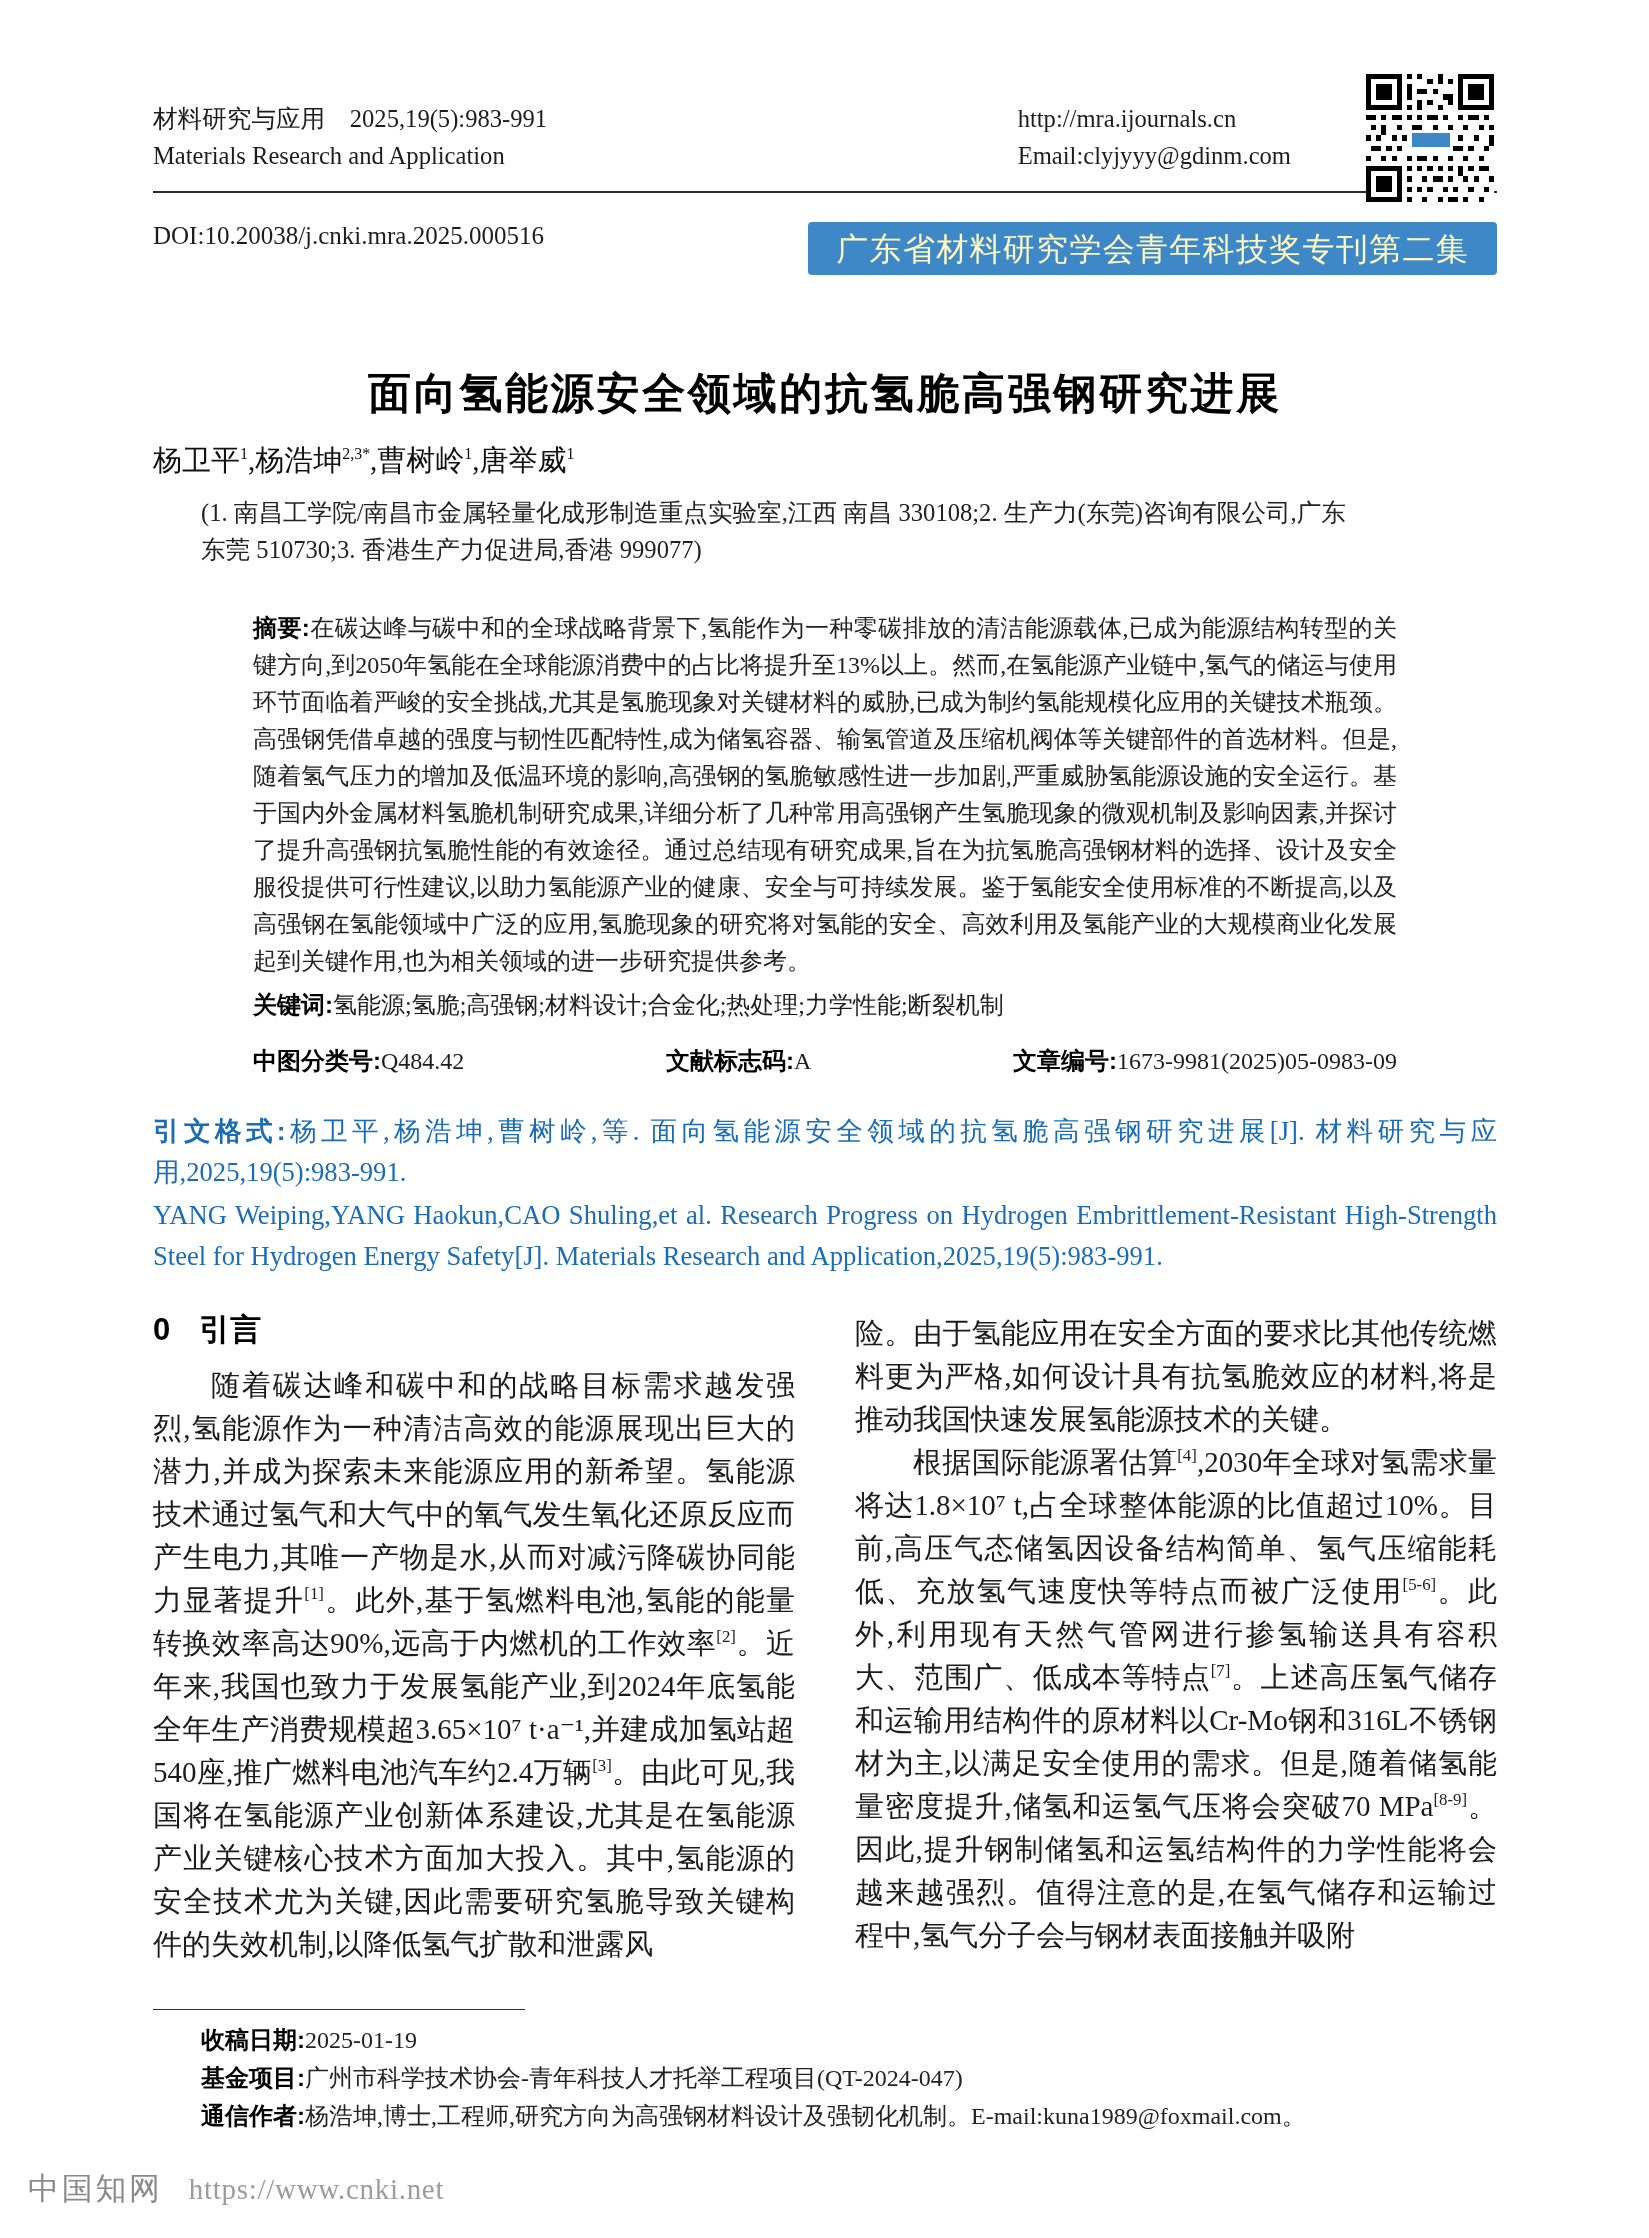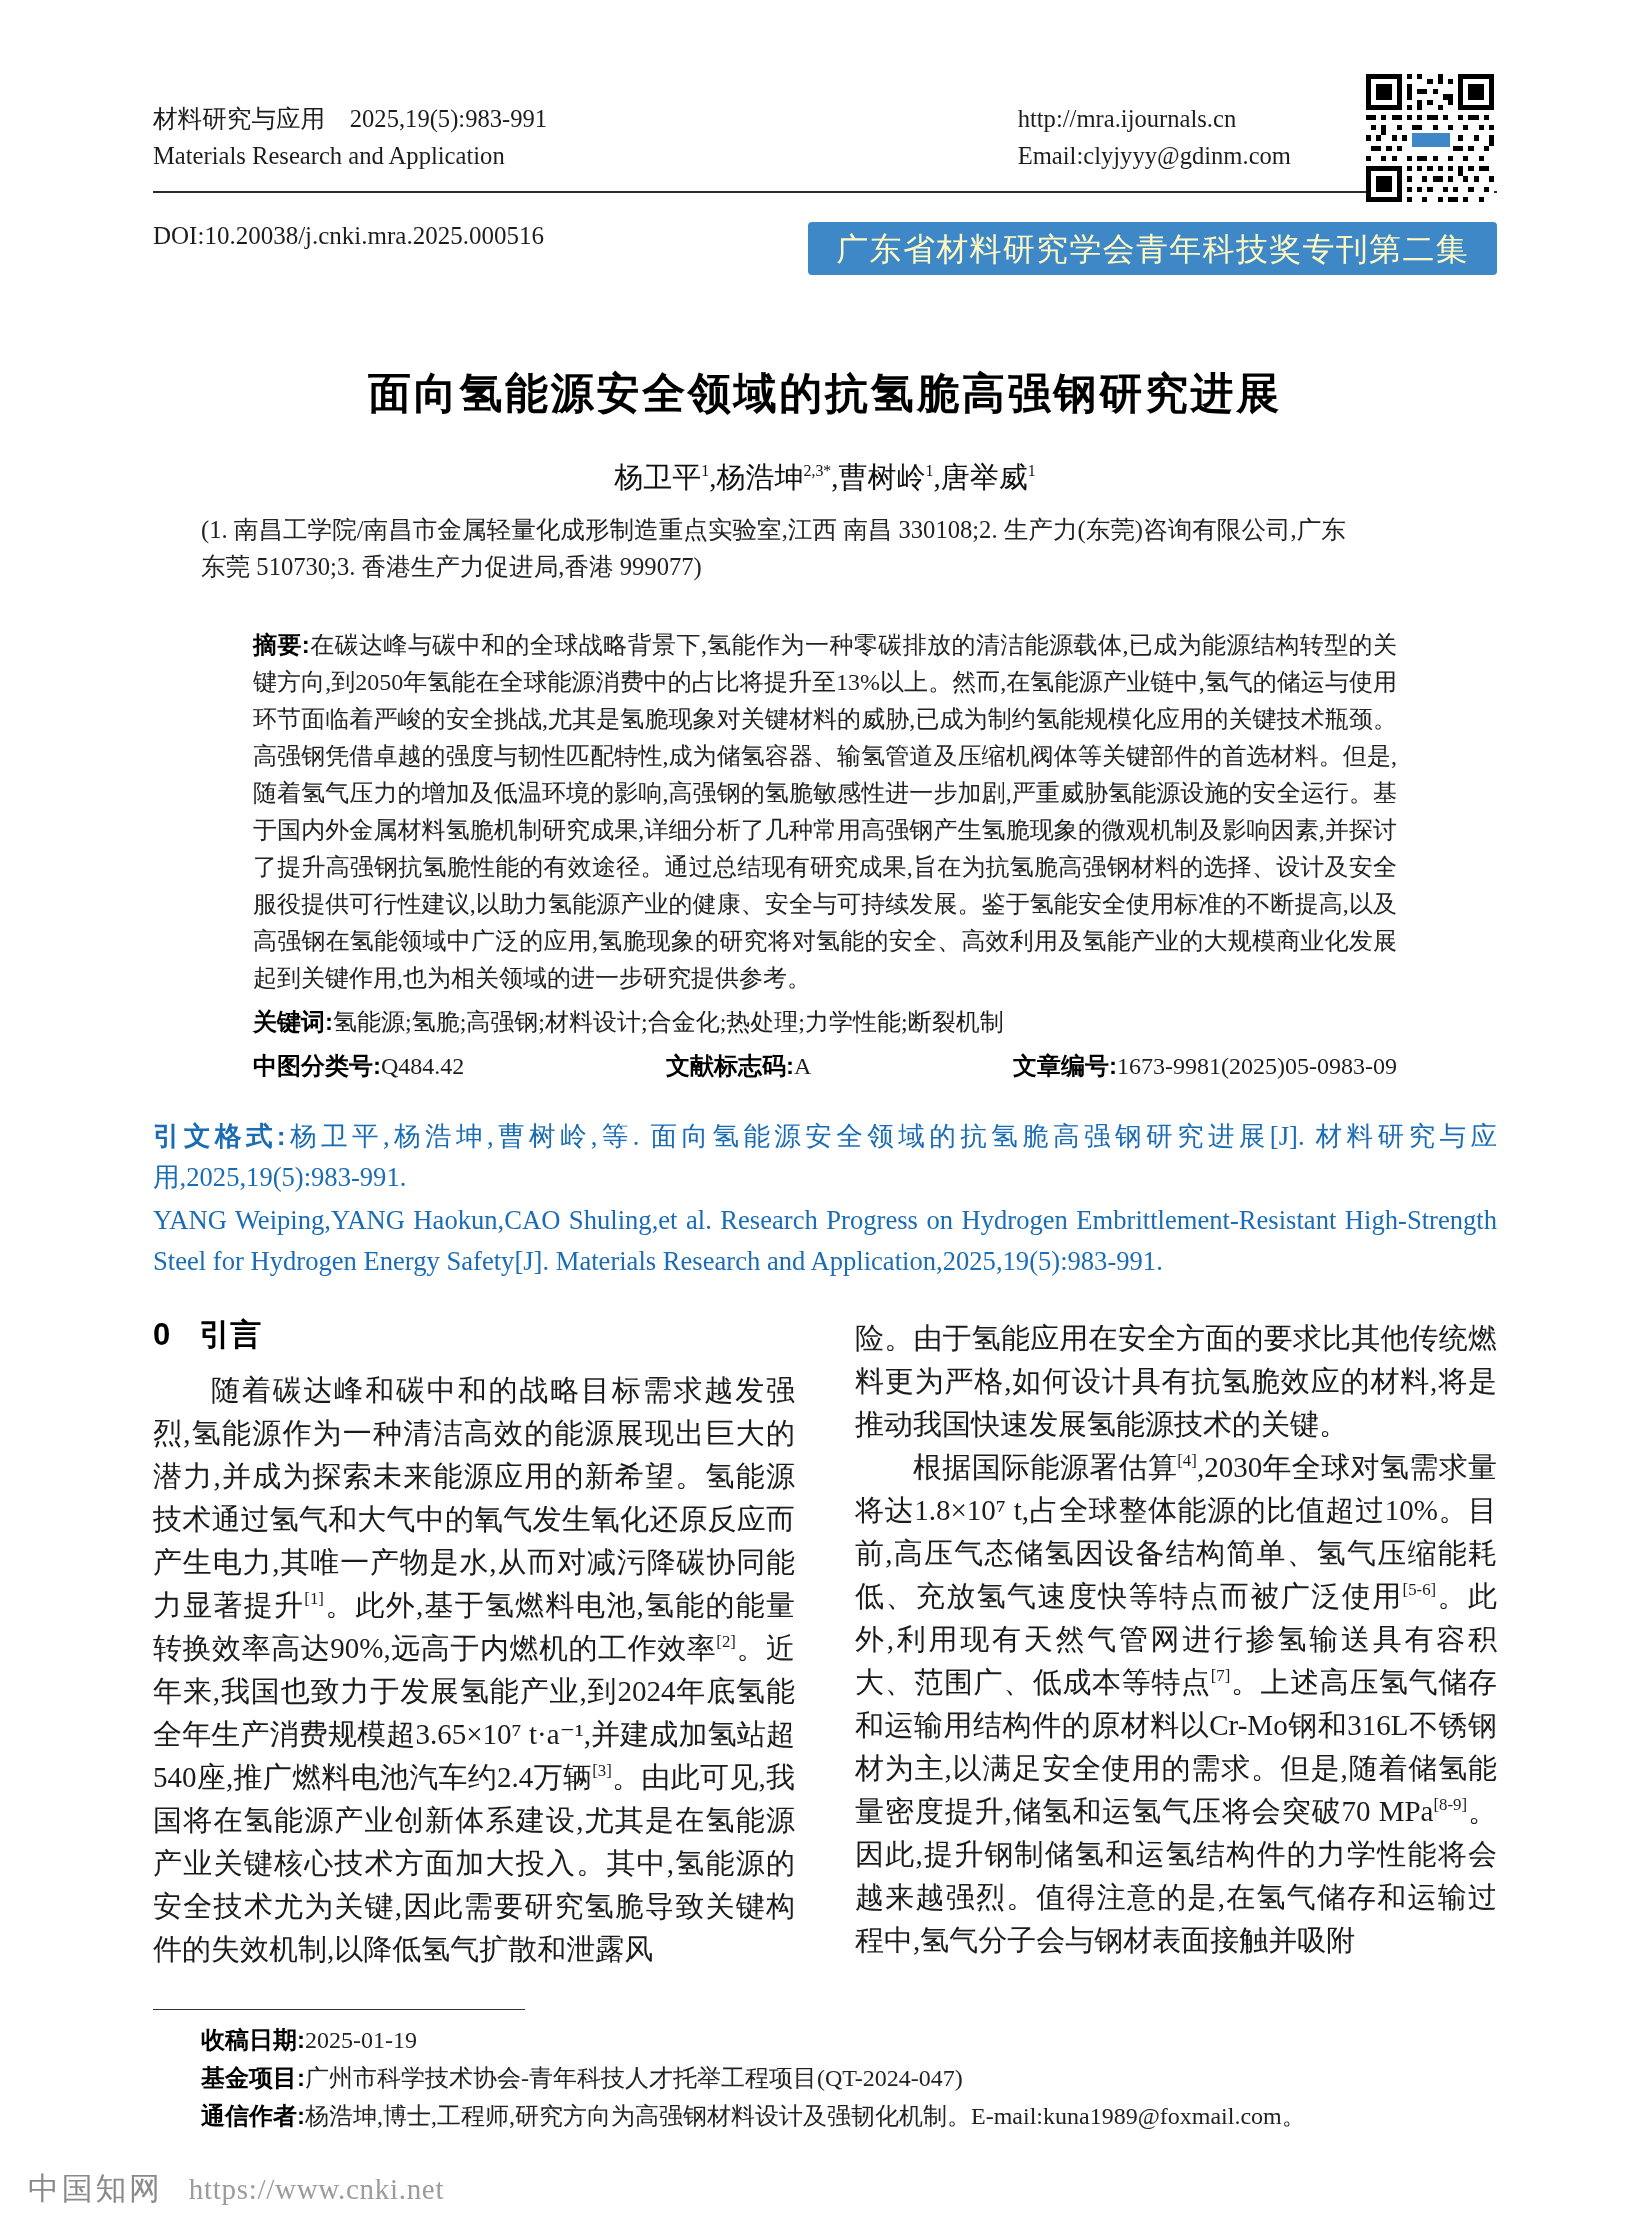--- a/index.html
+++ b/index.html
@@ -34,29 +34,29 @@
     padding:13.3px 28px; border-radius:4px;
     letter-spacing:1.3px;
   }
 
   
   .title {
     margin-top:92px; text-align:center;
     font-family:"Liberation Sans","DejaVu Sans",sans-serif;
     font-weight:bold; font-size:43px; line-height:53px; letter-spacing:2.7px; color:#000;
   }
-  .authors { margin-top:40px; text-align:center; font-size:29px; line-height:35px; color:#111; }
+  .authors { margin-top:23px; text-align:left; font-size:29px; line-height:35px; color:#111; }
   .authors sup { font-size:0.55em; line-height:0; }
   .affil { margin-top:16px; padding-left:48px; font-size:24.6px; line-height:37px; color:#222; }
 
   
   .abs-block { margin:41px 100px 0 100px; font-size:24px; line-height:37px; text-align:justify; color:#222; }
   .lbl-sans { font-family:"Liberation Sans","DejaVu Sans",sans-serif; font-weight:bold; color:#000; }
   .kw-row { margin:6.6px 100px 0 100px; font-size:24px; line-height:37px; }
-  .meta-row { margin:8px 100px 0 100px; display:flex; justify-content:space-between; font-size:24px; line-height:33px; }
+  .meta-row { margin:20px 100px 0 100px; display:flex; justify-content:space-between; font-size:24px; line-height:33px; }
   .meta-row .pair { white-space:nowrap; }
 
   
   .cite { margin-top:33px; color:#1a6cb5; font-size:26.6px; line-height:41px; text-align:justify; }
   .cite .lbl-sans { color:#1a6cb5; }
   .cite-en { margin-top:1.3px; }
 
   
   .cols { margin-top:35px; display:flex; gap:60px; }
   .col { flex:1 1 0; font-size:29px; line-height:43px; text-align:justify; color:#1b1b1b; }

